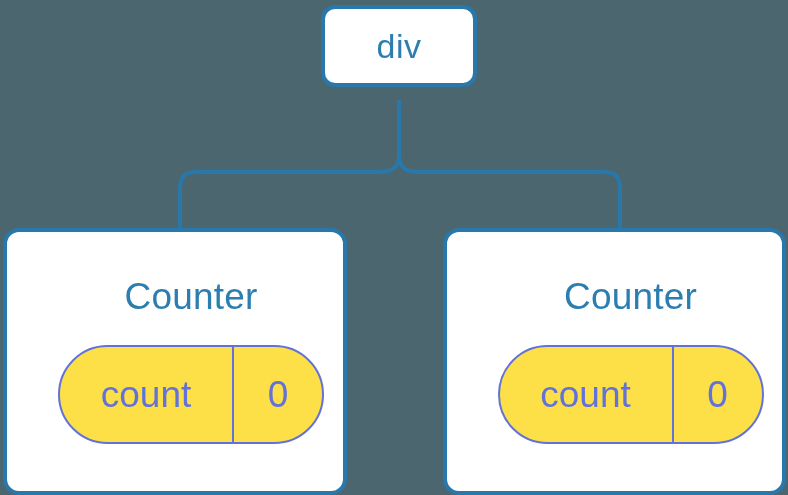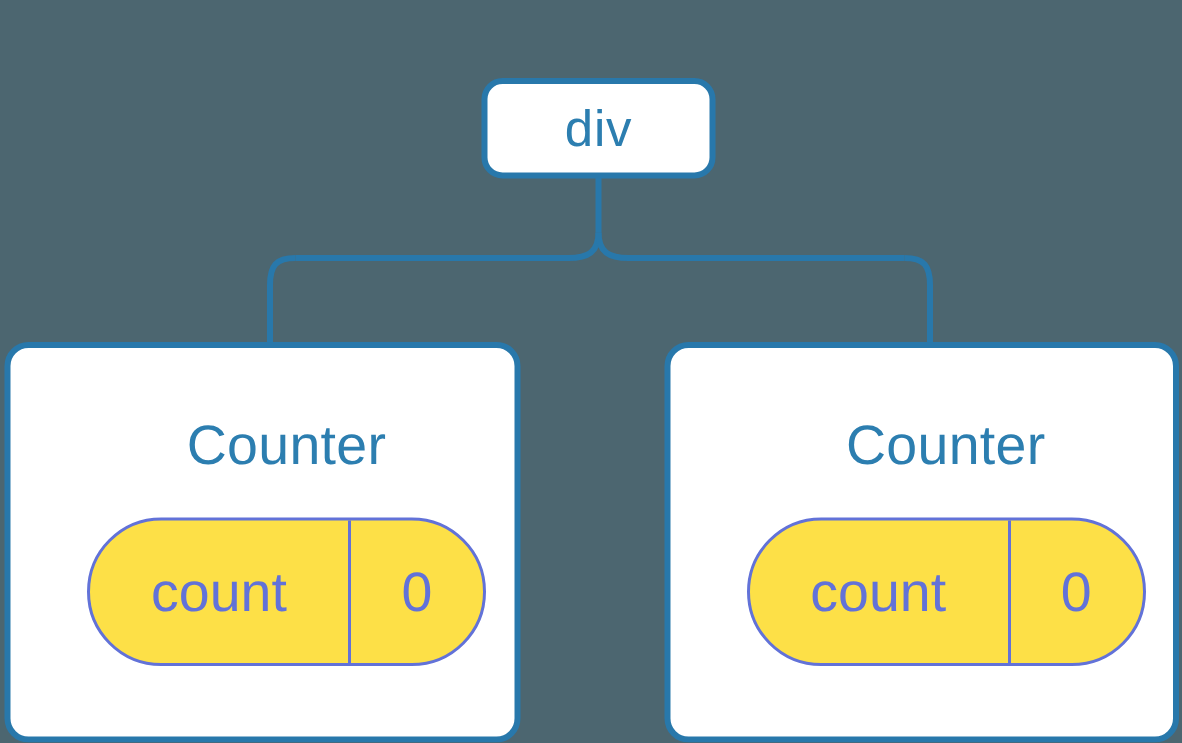--- a/index.html
+++ b/index.html
@@ -37,25 +37,24 @@
     border: 4px solid #2878ab;
     border-radius: 14px;
     box-sizing: border-box;
   }
 
   
   .node-root {
     left: 321px;
     top: 5px;
     width: 156px;
-    height: 67px;
+    height: 82px;
     display: flex;
     align-items: center;
     justify-content: center;
-    margin-top: 47px;
   }
   .node-root .node-title {
     font-size: 34px;
     color: #2c7eb0;
     letter-spacing: 0.5px;
     line-height: 1;
   }
 
   
   .node-child {

